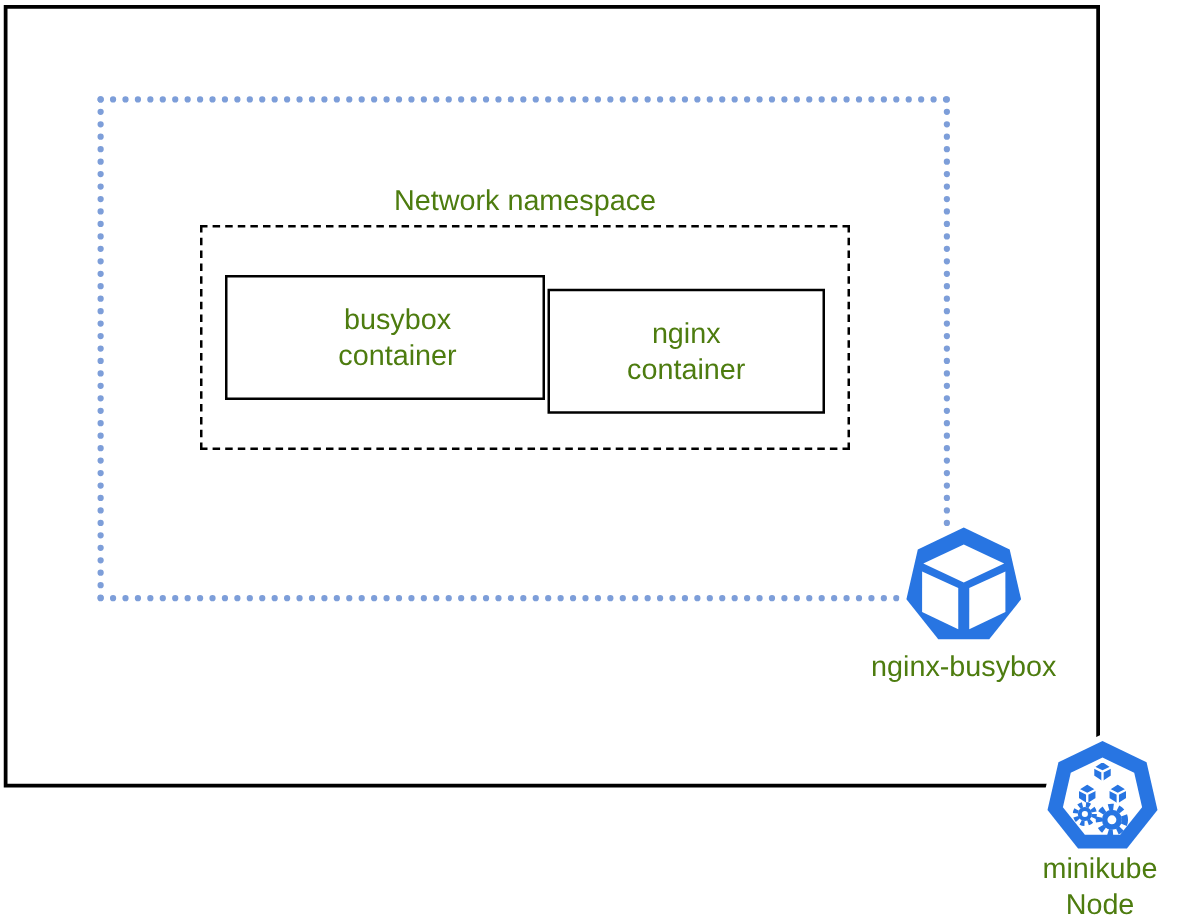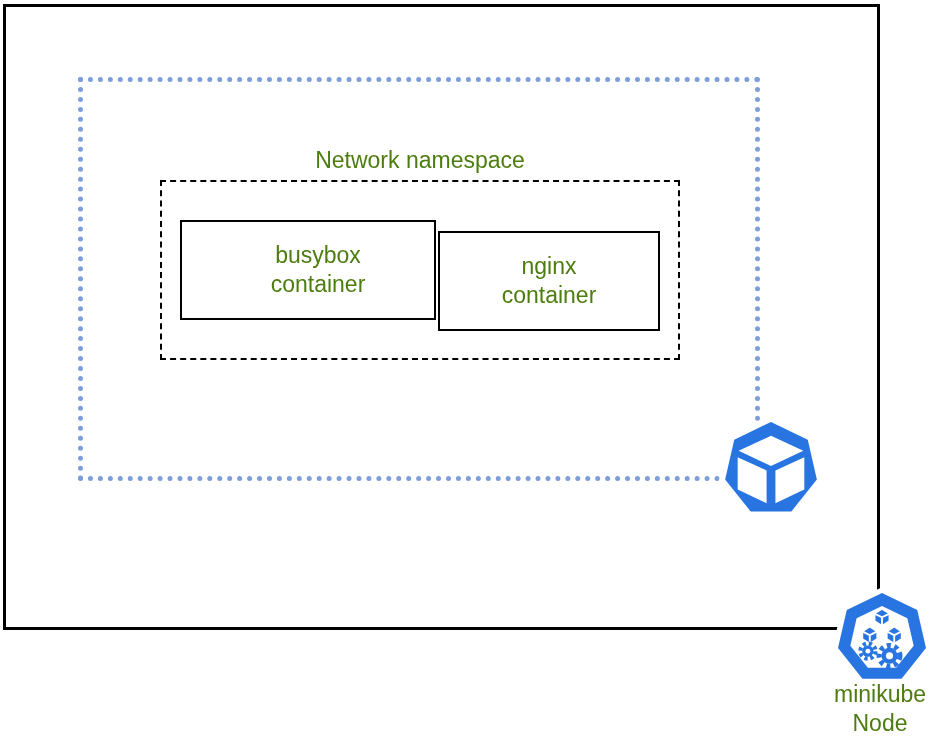--- a/index.html
+++ b/index.html
@@ -65,20 +65,21 @@
     <svg class="icon-svg" viewBox="0 0 100 100">
       <path fill="#ffffff" d="M50,-4 L92.5,16.4 L103,62 L73.5,98.8 L26.5,98.8 L-3,62 L7.5,16.4 Z"></path>
       <path fill="currentColor" d="M50,2 L87.5,20.1 L96.8,60.7 L70.8,93.3 L29.2,93.3 L3.2,60.7 L12.5,20.1 Z"></path>
       <path fill="#ffffff" d="M50,16 L83,31.5 L50,47 L17,31.5 Z"></path>
       <path fill="#ffffff" d="M16,38 L45.5,51.5 L45.5,85 L16,71 Z"></path>
       <path fill="#ffffff" d="M84,38 L54.5,51.5 L54.5,85 L84,71 Z"></path>
     </svg>
   </div>
 
   <div class="abs label pod-label">
+    <span>nginx-busybox</span>
   </div>
 
   <div class="abs node-icon">
     <svg class="icon-svg" viewBox="0 0 100 100">
       <path fill="#ffffff" d="M50,-4 L92.5,16.4 L103,62 L73.5,98.8 L26.5,98.8 L-3,62 L7.5,16.4 Z"></path>
       <path fill="currentColor" d="M50,2 L87.5,20.1 L96.8,60.7 L70.8,93.3 L29.2,93.3 L3.2,60.7 L12.5,20.1 Z"></path>
       <path fill="#ffffff" d="M50,16 L77,29 L83.7,58.3 L65,81.7 L35,81.7 L16.3,58.3 L23,29 Z"></path>
 
       <g stroke="#ffffff" stroke-width="2" fill="currentColor">
         <path d="M50,18.8 L58,24 L58,32 L50,37.2 L42,32 L42,24 Z"></path>

